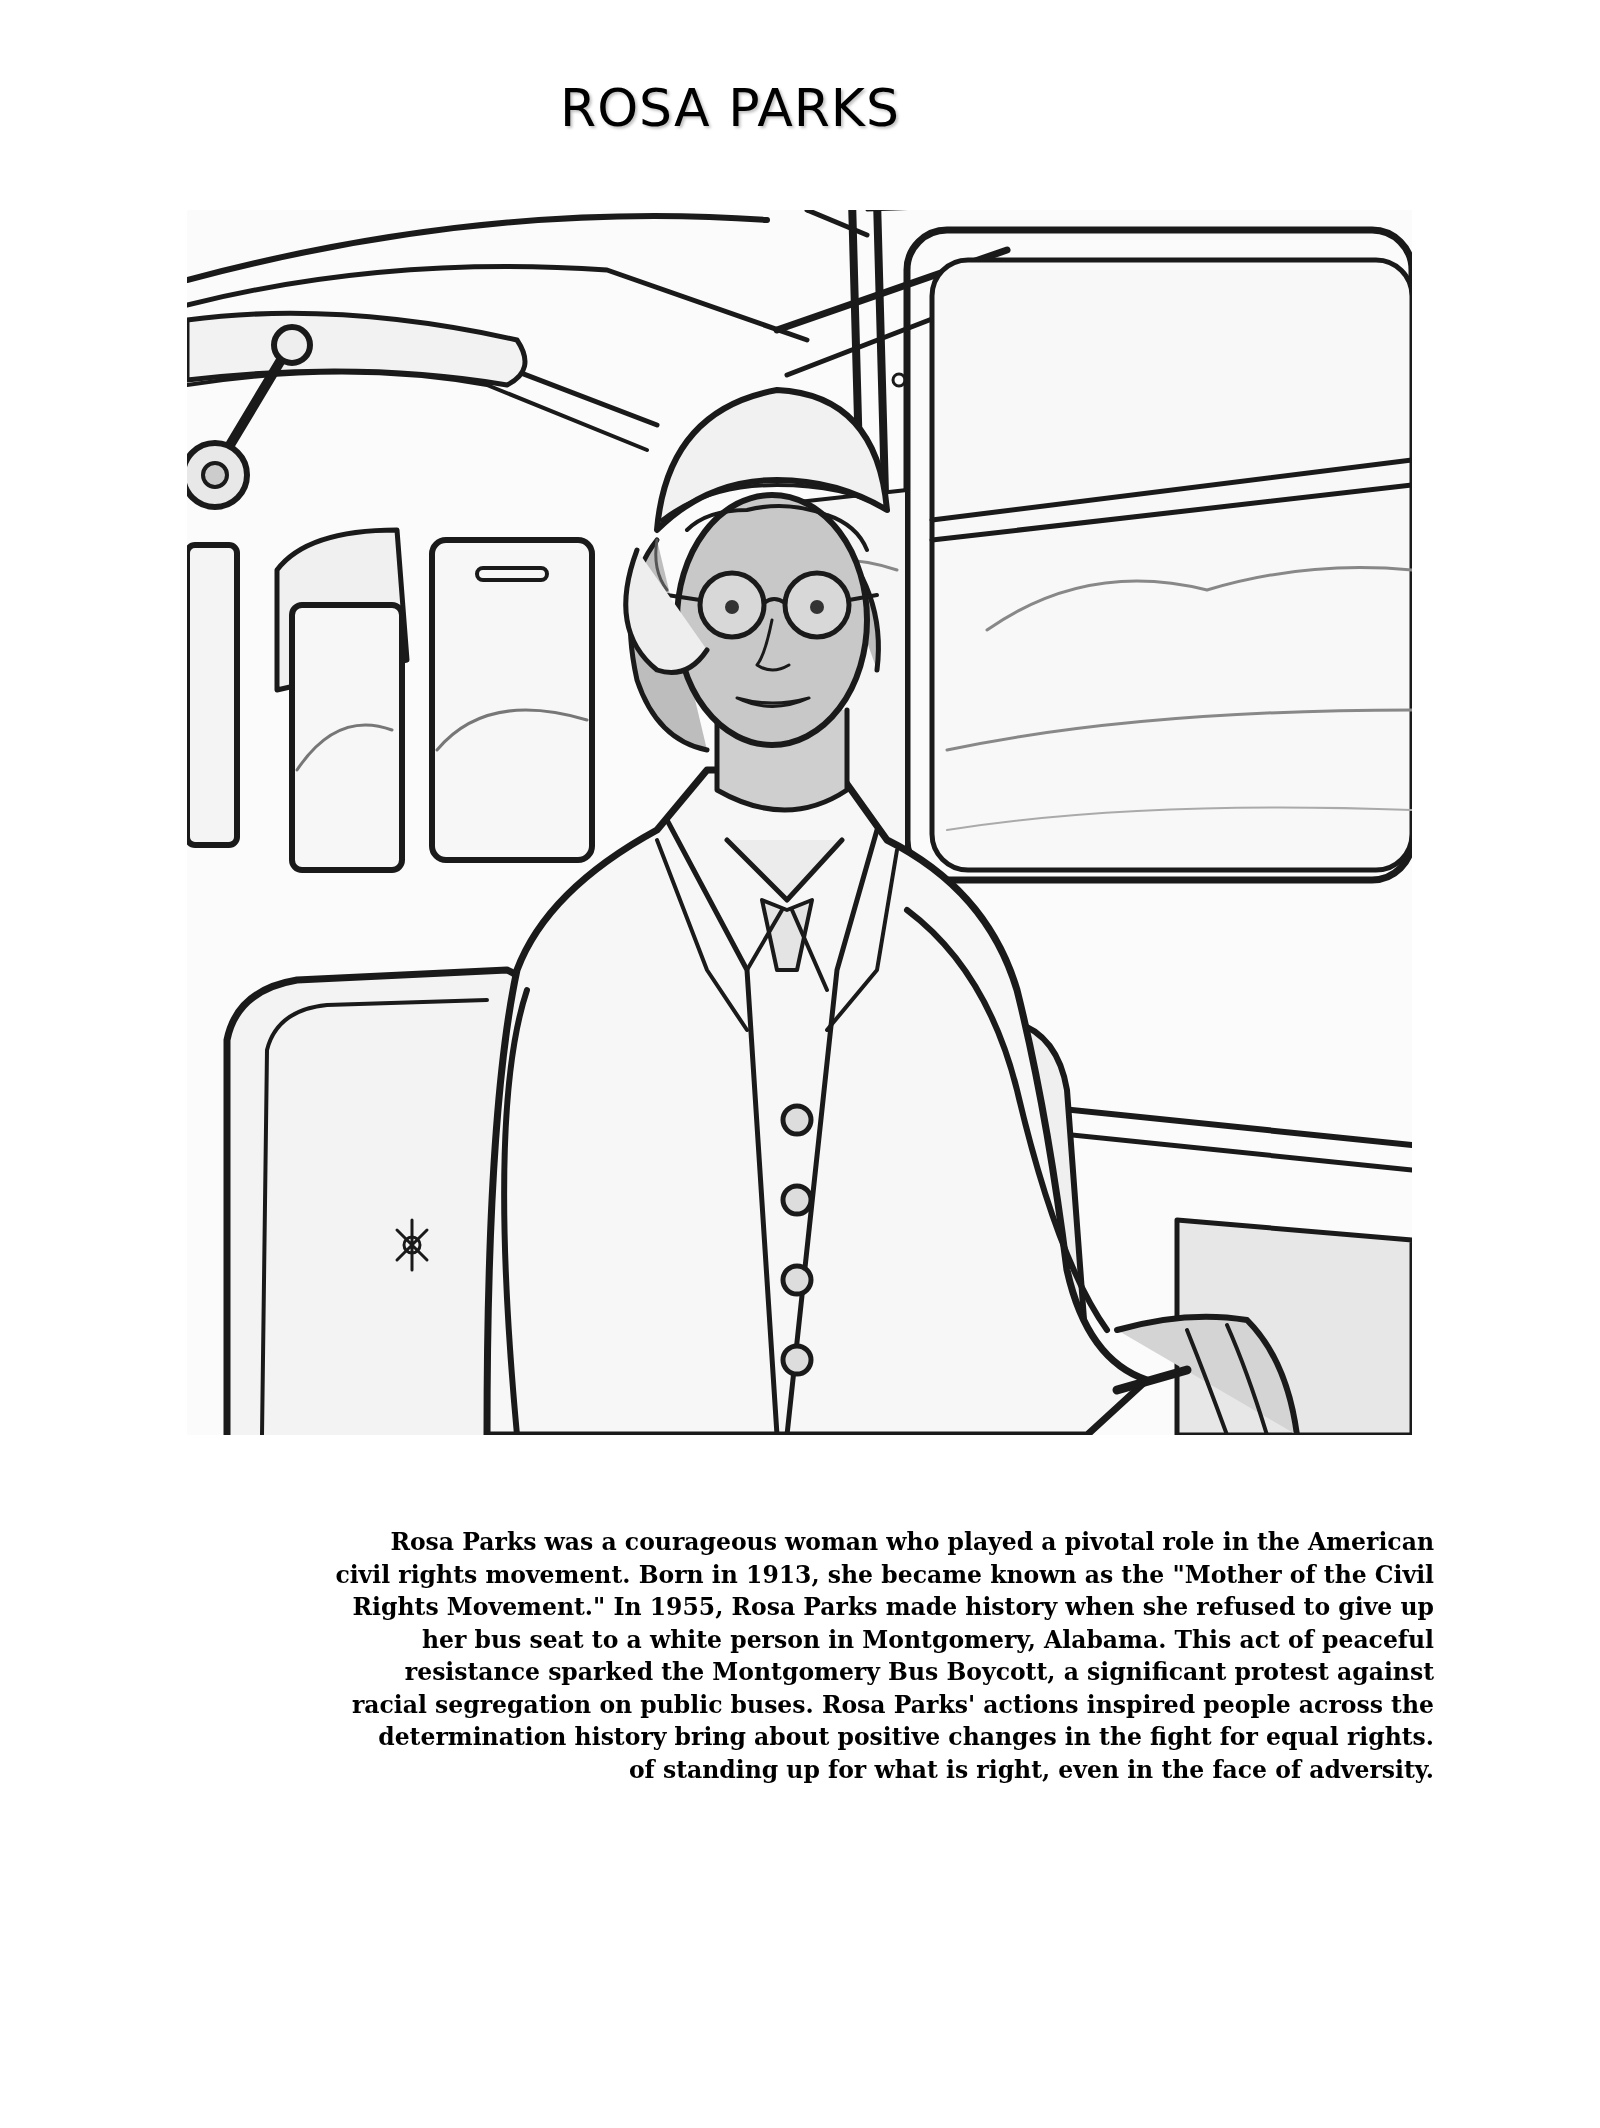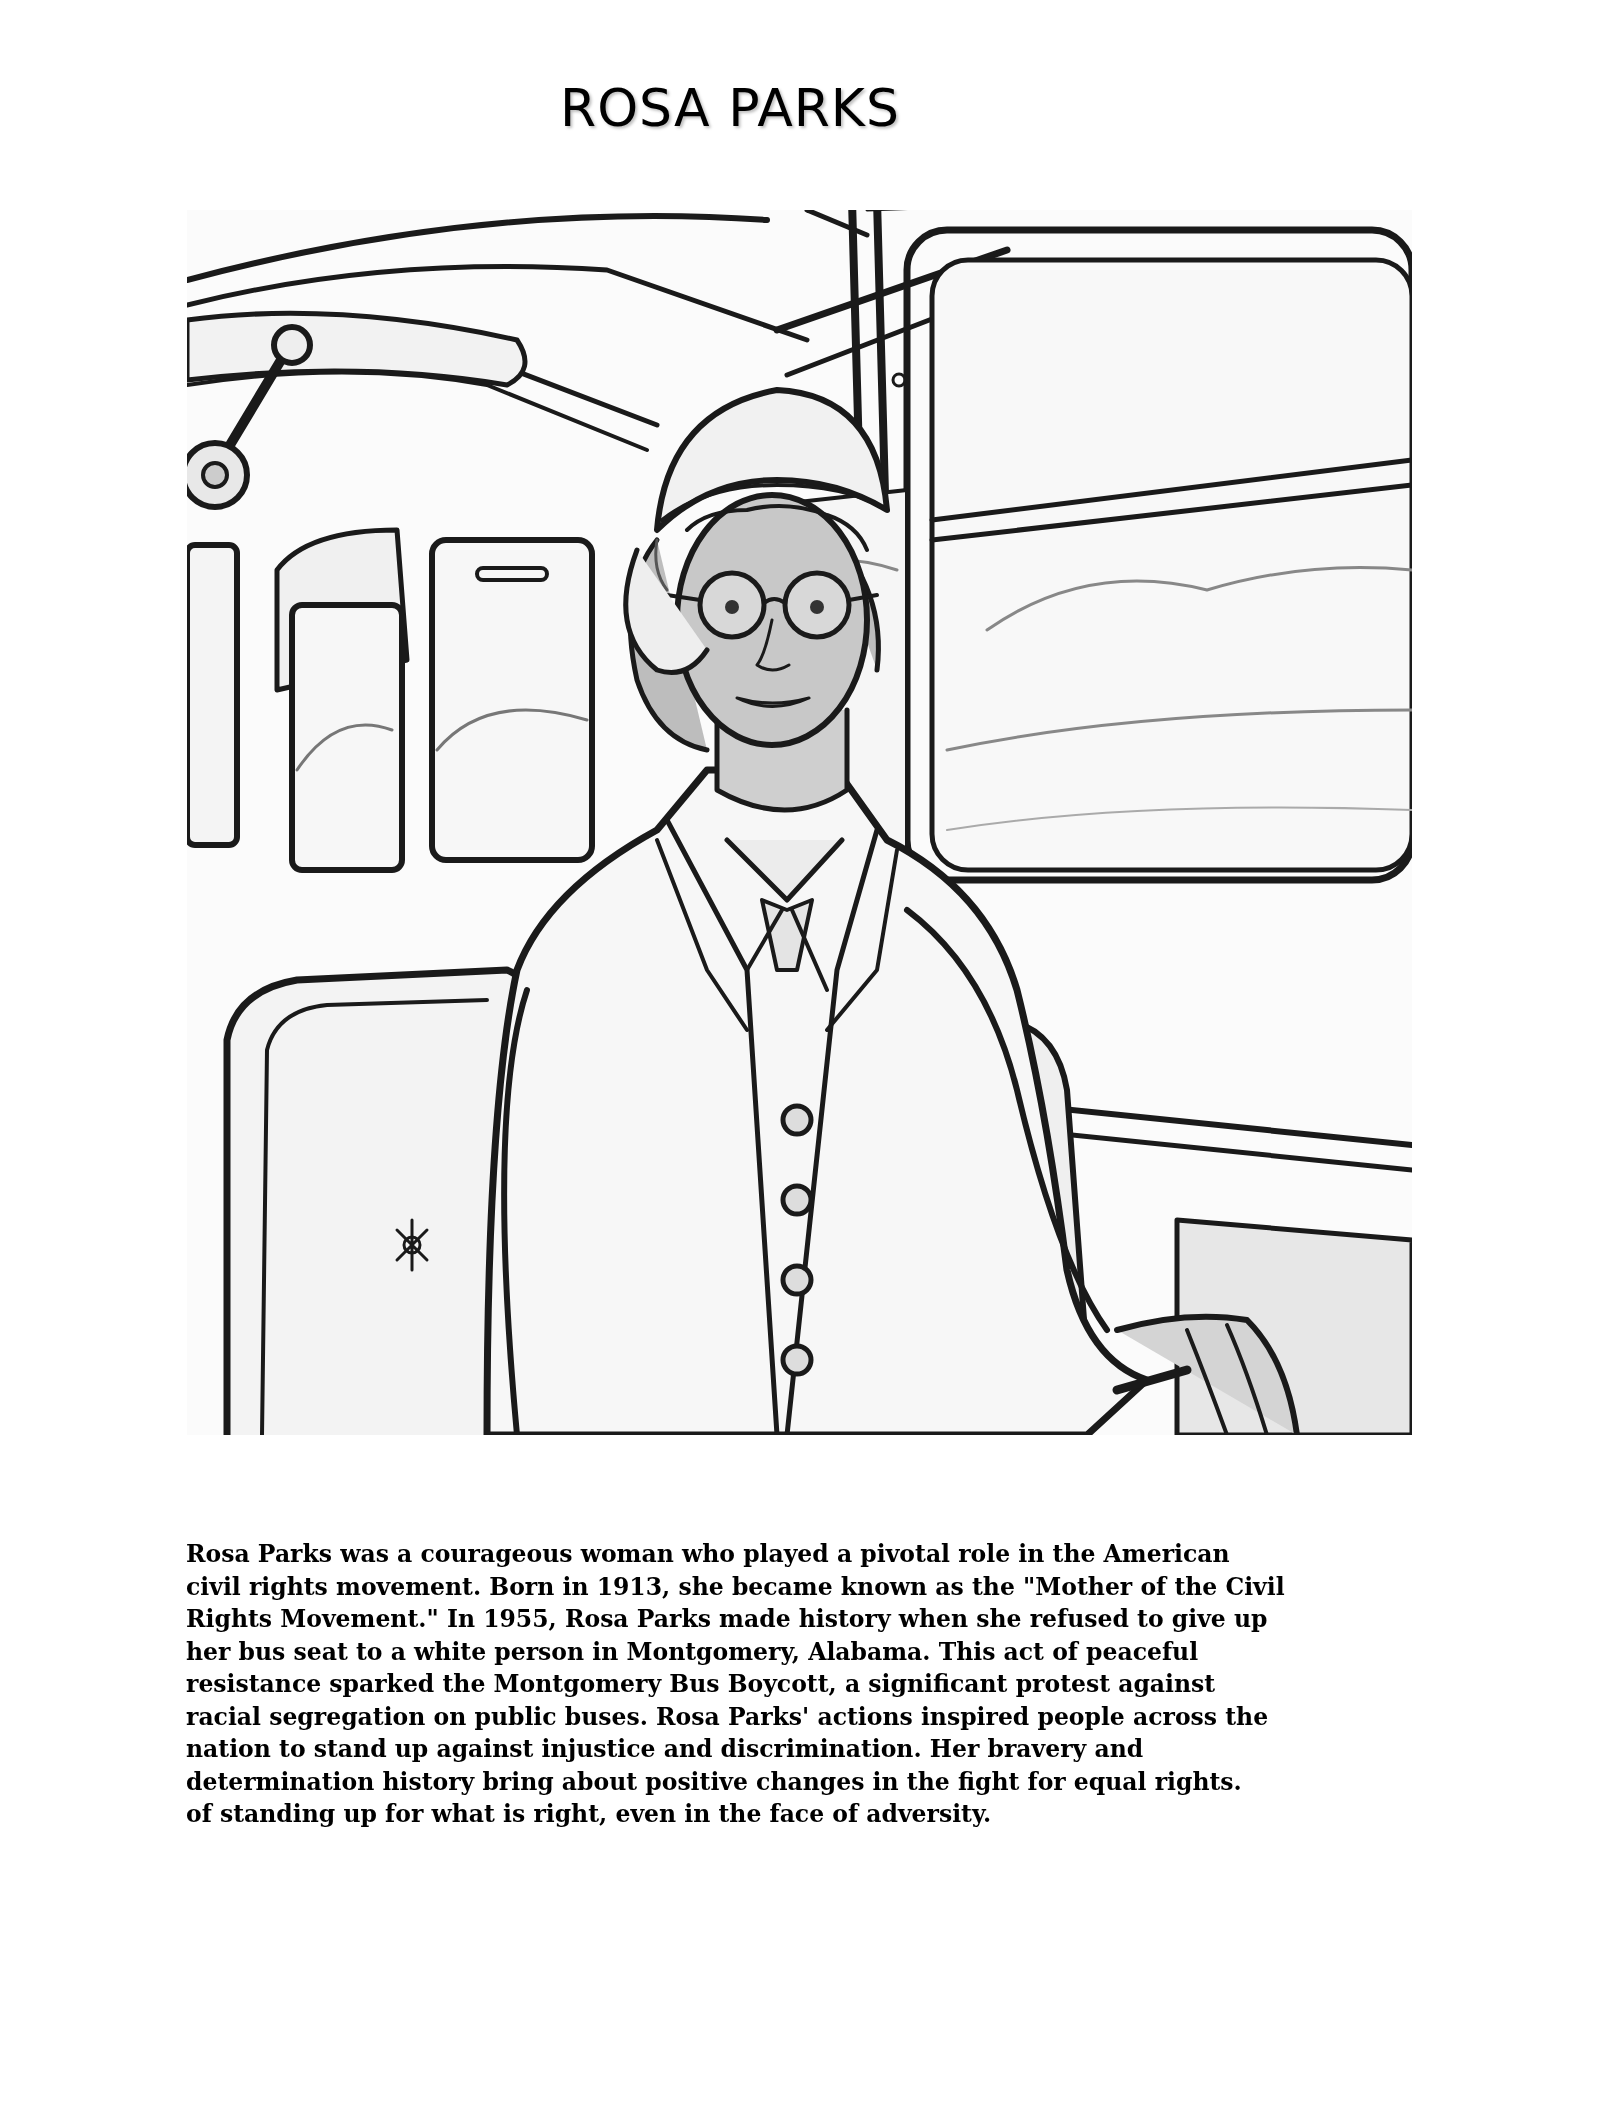--- a/index.html
+++ b/index.html
@@ -41,27 +41,27 @@
     .illustration svg {
       width: 100%;
       height: 100%;
       display: block;
     }
     .description {
       position: absolute;
       left: 170px;
       top: 1522px;
       width: 1260px;
-      text-align: left;
+      text-align: right;
       font-family: "DejaVu Serif", serif;
       font-weight: bold;
       font-size: 23.5px;
       line-height: 32.5px;
       color: #000;
-      margin: 16px;
+      margin: 4px;
     }
     .description span { display: block; white-space: nowrap; }
   </style>
 </head>
 <body>
 
 <h1 class="page-title">ROSA PARKS</h1>
 
 <div class="illustration" title="Coloring-page line drawing of Rosa Parks seated on a bus, wearing glasses, a hat, a buttoned jacket and a tied scarf, with bus windows and a landscape behind her">
   <svg viewBox="0 0 1225 1225" xmlns="http://www.w3.org/2000/svg" fill="none" stroke="#1a1a1a" stroke-linecap="round" stroke-linejoin="round">
@@ -170,16 +170,15 @@
   </svg>
 </div>
 
 <p class="description">
   <span>Rosa Parks was a courageous woman who played a pivotal role in the American</span>
   <span>civil rights movement. Born in 1913, she became known as the "Mother of the Civil</span>
   <span>Rights Movement." In 1955, Rosa Parks made history when she refused to give up</span>
   <span>her bus seat to a white person in Montgomery, Alabama. This act of peaceful</span>
   <span>resistance sparked the Montgomery Bus Boycott, a significant protest against</span>
   <span>racial segregation on public buses. Rosa Parks' actions inspired people across the</span>
-  <span>nation to stand up against injustice and discrimination. Her bravery and</span>
   <span>determination history bring about positive changes in the fight for equal rights.</span>
   <span>of standing up for what is right, even in the face of adversity.</span>
 </p>
 
 </body></html>

